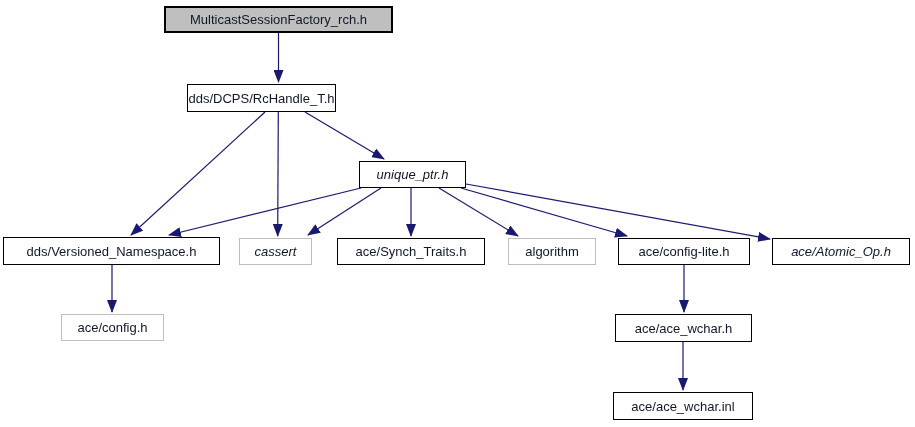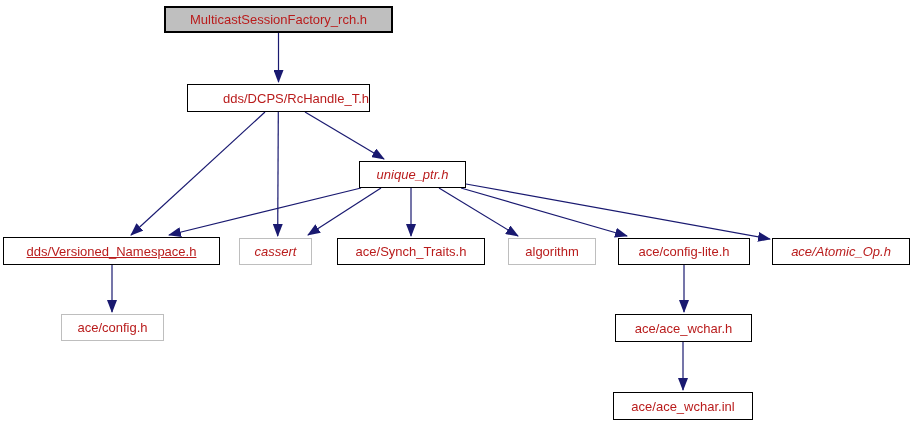--- a/index.html
+++ b/index.html
@@ -25,21 +25,21 @@
   .edge {
     stroke: #191970;
     stroke-width: 1.2;
     fill: none;
   }
   .node {
     position: absolute;
     box-sizing: border-box;
     border: 1px solid #000000;
     background: #ffffff;
-    color: #b91c1c;
+    color: #0f172a;
     display: flex;
     align-items: center;
     justify-content: center;
     font-size: 13px;
     line-height: 1;
     white-space: nowrap;
     cursor: default;
   }
   .node.root {
     background: #bfbfbf;
@@ -72,29 +72,29 @@
     <line class="edge" x1="466" y1="184" x2="770" y2="239" marker-end="url(#arrow)"></line>
     <line class="edge" x1="112" y1="265" x2="112" y2="312" marker-end="url(#arrow)"></line>
     <line class="edge" x1="684" y1="265" x2="684" y2="312" marker-end="url(#arrow)"></line>
     <line class="edge" x1="683" y1="342" x2="683" y2="390" marker-end="url(#arrow)"></line>
   </svg>
 
   <div class="node root" style="left:164px; top:6px;   width:229px; height:27px;">
     <span>MulticastSessionFactory_rch.h</span>
   </div>
 
-  <div class="node" style="left:187px; top:84px;  width:183px; height:28px;justify-content:flex-end;">
+  <div class="node" style="left:187px; top:84px;  width:149px; height:28px;">
     <span>dds/DCPS/RcHandle_T.h</span>
   </div>
 
   <div class="node" style="left:359px; top:161px; width:107px; height:27px;font-style:italic;">
     <span>unique_ptr.h</span>
   </div>
 
-  <div class="node" style="left:3px;   top:237px; width:217px; height:28px;text-decoration:underline;">
+  <div class="node" style="left:3px;   top:237px; width:217px; height:28px;">
     <span>dds/Versioned_Namespace.h</span>
   </div>
 
   <div class="node ext" style="left:239px; top:238px; width:73px;  height:27px;font-style:italic;">
     <span>cassert</span>
   </div>
 
   <div class="node" style="left:337px; top:238px; width:148px; height:27px;">
     <span>ace/Synch_Traits.h</span>
   </div>

